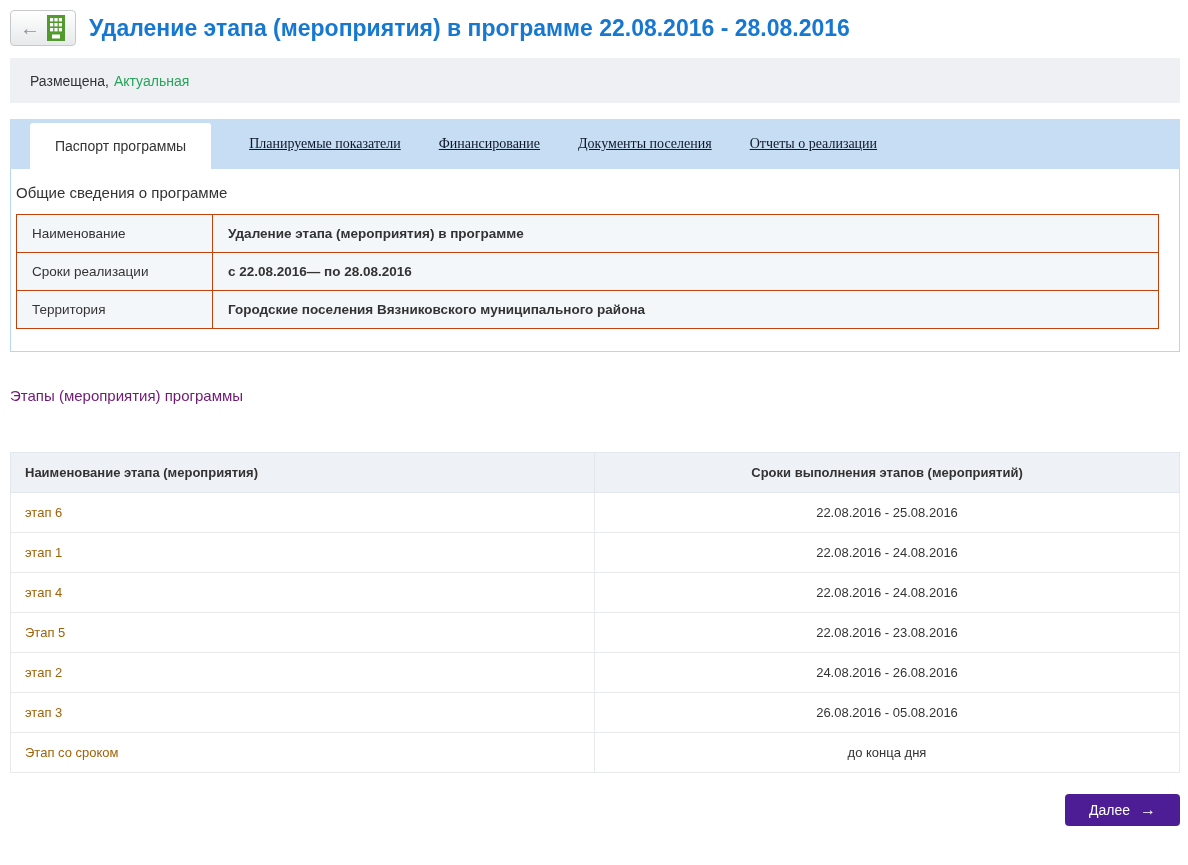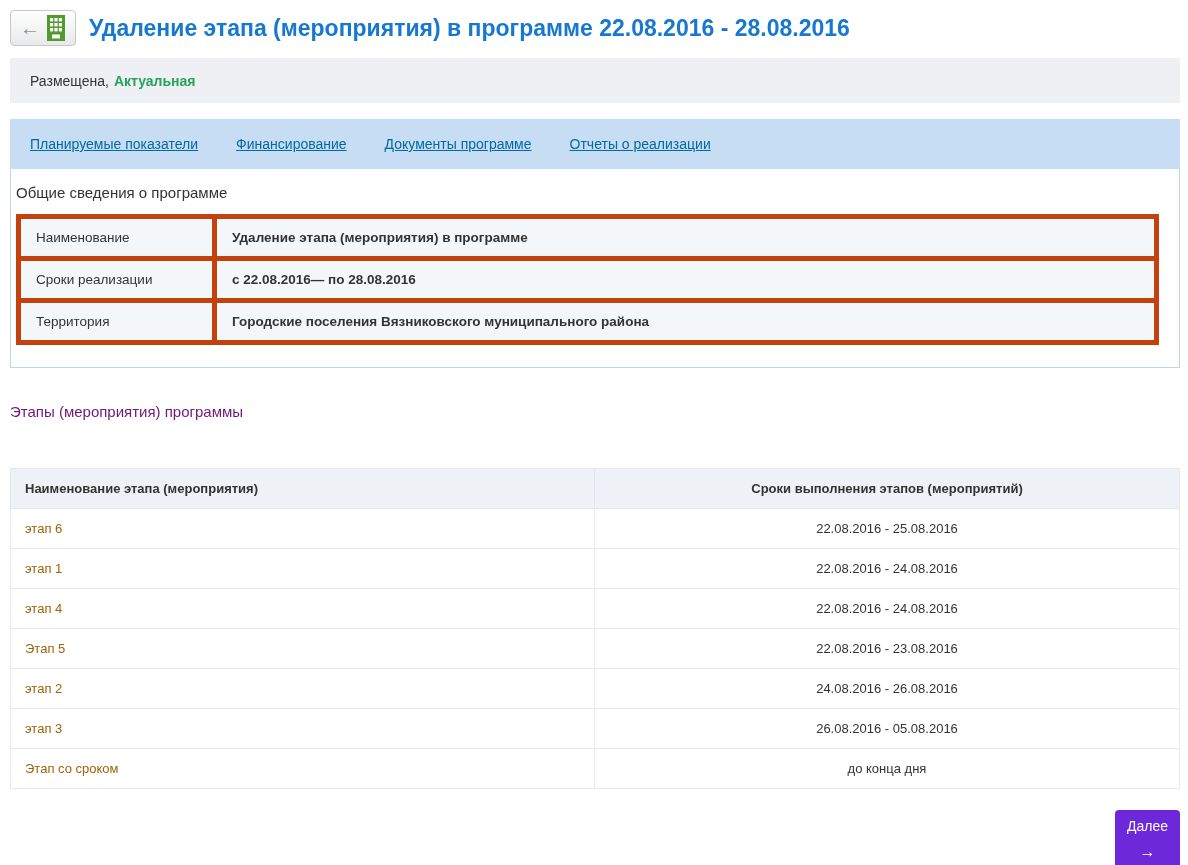--- a/index.html
+++ b/index.html
@@ -26,48 +26,48 @@
   .back-arrow { color: #8b9197; font-size: 20px; font-weight: bold; line-height: 1; }
   .page-title { color: #1778d1; font-size: 23px; font-weight: bold; }
 
   
   .status-bar {
     margin-top: 10px; height: 45px;
     background: #eef0f4;
     display: flex; align-items: center;
     padding-left: 20px; font-size: 14px;
   }
-  .status-green { color: #27a35a; margin-left: 5px; font-weight: bold; }
+  .status-green { color: #27a35a; margin-left: 5px; }
 
   
   .tabs-panel { margin-top: 16px; }
   .tab-strip {
     background: #c6ddf3;
     height: 50px;
     display: flex; align-items: center; gap: 38px;
     padding-left: 20px;
   }
   .tab { font-size: 14px; white-space: nowrap; }
-  .tab.inactive { color: #0369a1; text-decoration: underline; cursor: pointer; }
+  .tab.inactive { color: #0f172a; text-decoration: underline; cursor: pointer; font-family: Liberation Serif, serif; }
   .tab.active {
     background: #ffffff; color: #333333; text-decoration: none;
     align-self: flex-end; height: 46px; line-height: 46px;
     padding: 0 25px; border-radius: 3px 3px 0 0;
   }
   .panel-body {
     border: 1px solid #b9d6f0; border-top: none;
     background: #ffffff;
     padding: 15px 20px 22px 5px;
   }
   .panel-heading { font-size: 15px; font-weight: normal; color: #333333; }
 
   .info-table { width: 100%; border-collapse: collapse; margin-top: 13px; }
   .info-table td {
     background: #f4f7fa;
-    border: 5px solid #c2410c;
+    border: 1px solid #c2410c;
     padding: 11px 15px;
     font-size: 13.5px;
   }
   .info-table td.info-label { width: 196px; font-weight: normal; }
   .info-table td.info-value { font-weight: bold; }
 
   
   .section-title { margin: 35px 0 22px 0; font-size: 15px; font-weight: normal; color: #701a75; }
   .stages-table { width: 100%; border-collapse: collapse; margin-top: 48px; }
   .stages-table th {
@@ -83,28 +83,27 @@
     padding: 12px 14px;
     font-size: 13px;
     background: #ffffff;
   }
   .stages-table td.cell-period { text-align: center; }
   .stage-link { color: #a16207; cursor: pointer; }
 
   
   .actions { display: flex; justify-content: flex-end; margin-top: 21px; }
   .next-btn {
-    background: #6d28d9; color: #ffffff;
+    background: #4c1d95; color: #ffffff;
     border: none; border-radius: 4px;
     font-family: "Liberation Sans", sans-serif;
     font-size: 14px;
-    padding: 8px 12px;
+    padding: 8px 24px;
     display: flex; align-items: center; gap: 10px;
     cursor: pointer;
-    flex-direction: column;
   }
   .next-arrow { font-size: 16px; line-height: 1; }
   .footer-row { margin-top: 50px; display: flex; align-items: center; gap: 7px; font-size: 14px; }
   .footer-arrow { color: #98a0a8; font-size: 15px; }
   .footer-link { color: #1a73c9; text-decoration: underline; cursor: pointer; }
 </style>
 </head>
 <body>
 
 <div class="page">
@@ -131,23 +130,24 @@
     <div class="page-title">Удаление этапа (мероприятия) в программе 22.08.2016 - 28.08.2016</div>
   </div>
 
   <div class="status-bar">
     <span>Размещена,</span>
     <span class="status-green">Актуальная</span>
   </div>
 
   <div class="tabs-panel">
     <div class="tab-strip">
+        <div class="tab active">Паспорт программы</div>
         <a class="tab inactive">Планируемые показатели</a>
         <a class="tab inactive">Финансирование</a>
-        <a class="tab inactive">Документы программе</a>
+        <a class="tab inactive">Документы поселения</a>
         <a class="tab inactive">Отчеты о реализации</a>
       </div>
     <div class="panel-body">
       <div class="panel-heading">Общие сведения о программе</div>
       <table class="info-table">
         <tbody>
             <tr>
               <td class="info-label">Наименование</td>
               <td class="info-value">Удаление этапа (мероприятия) в программе</td>
             </tr>

